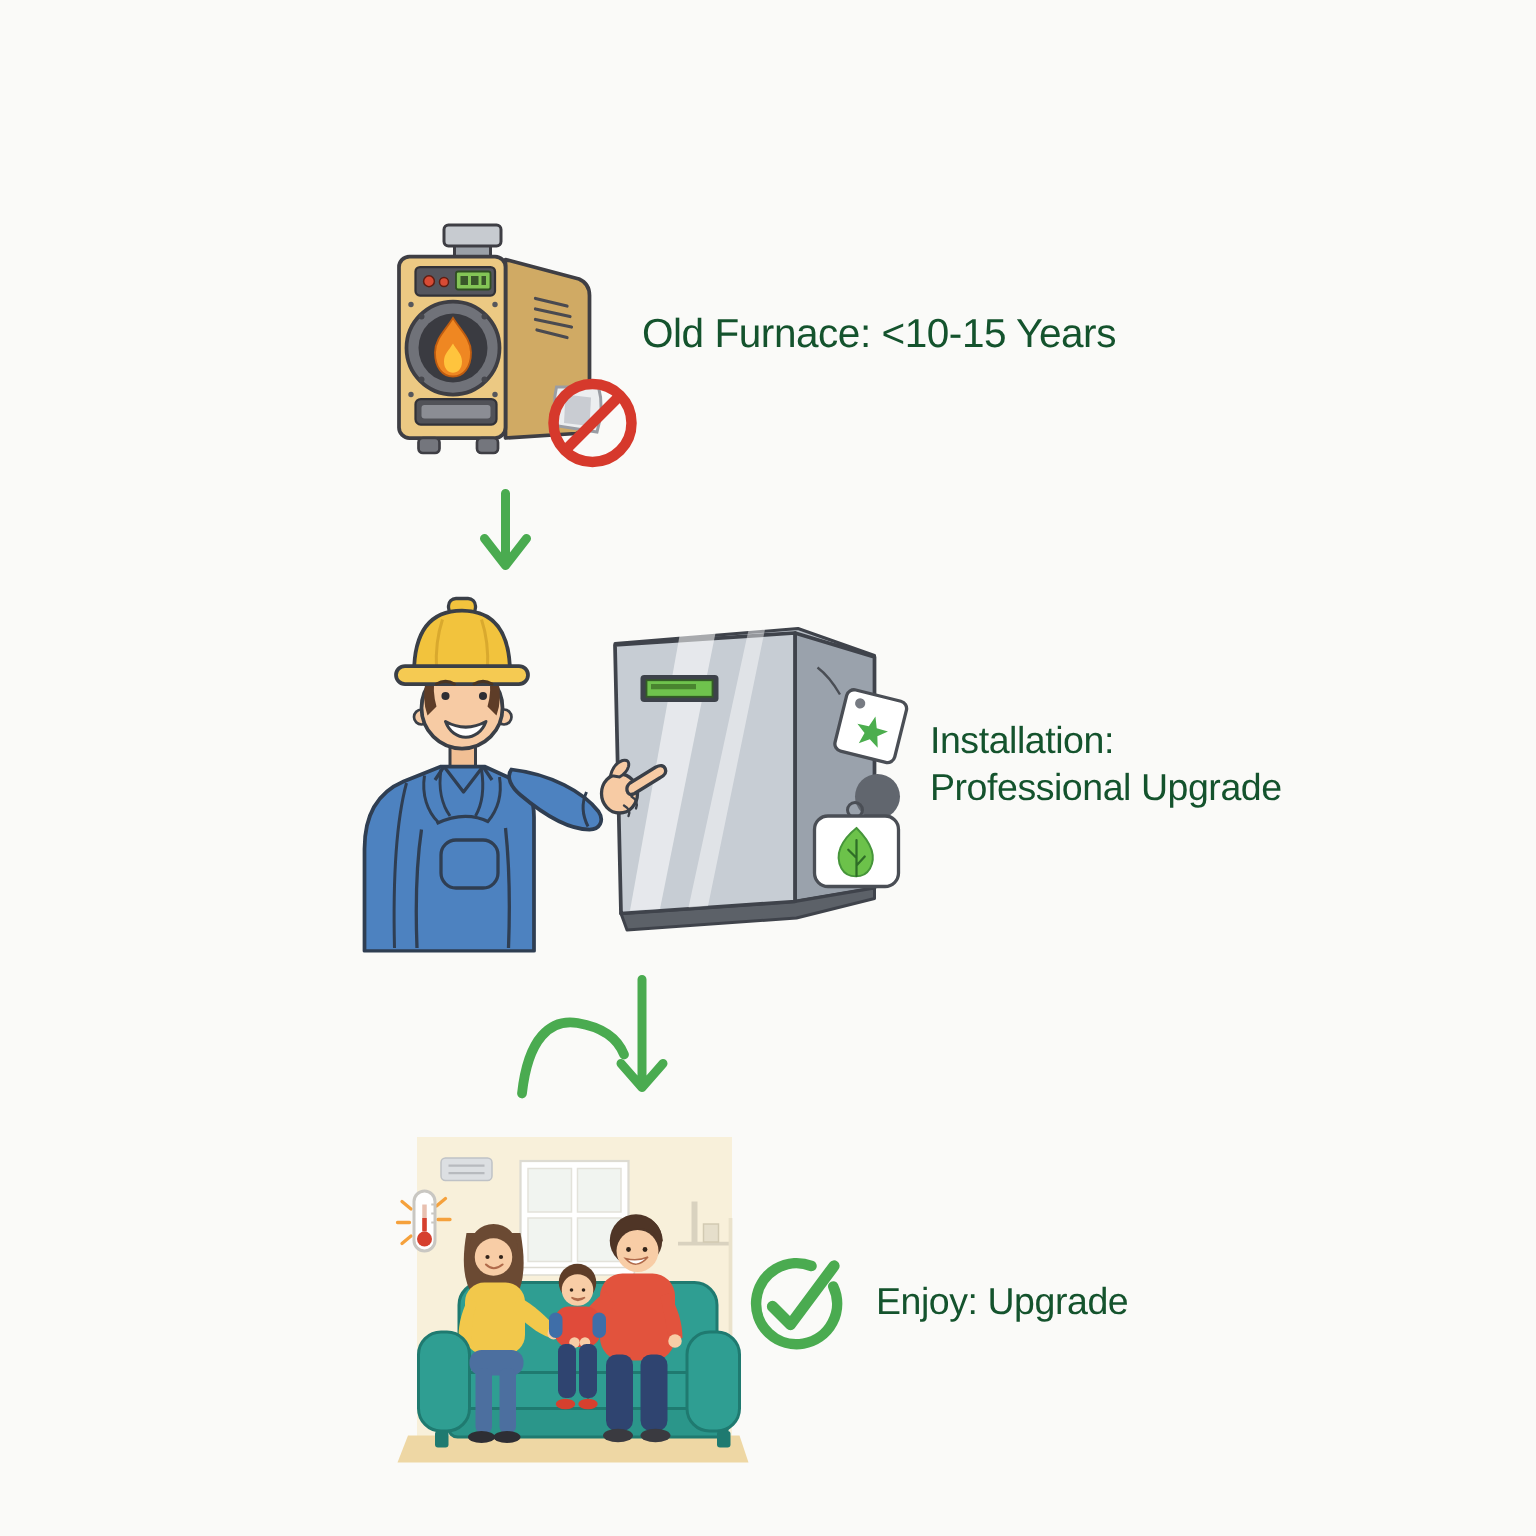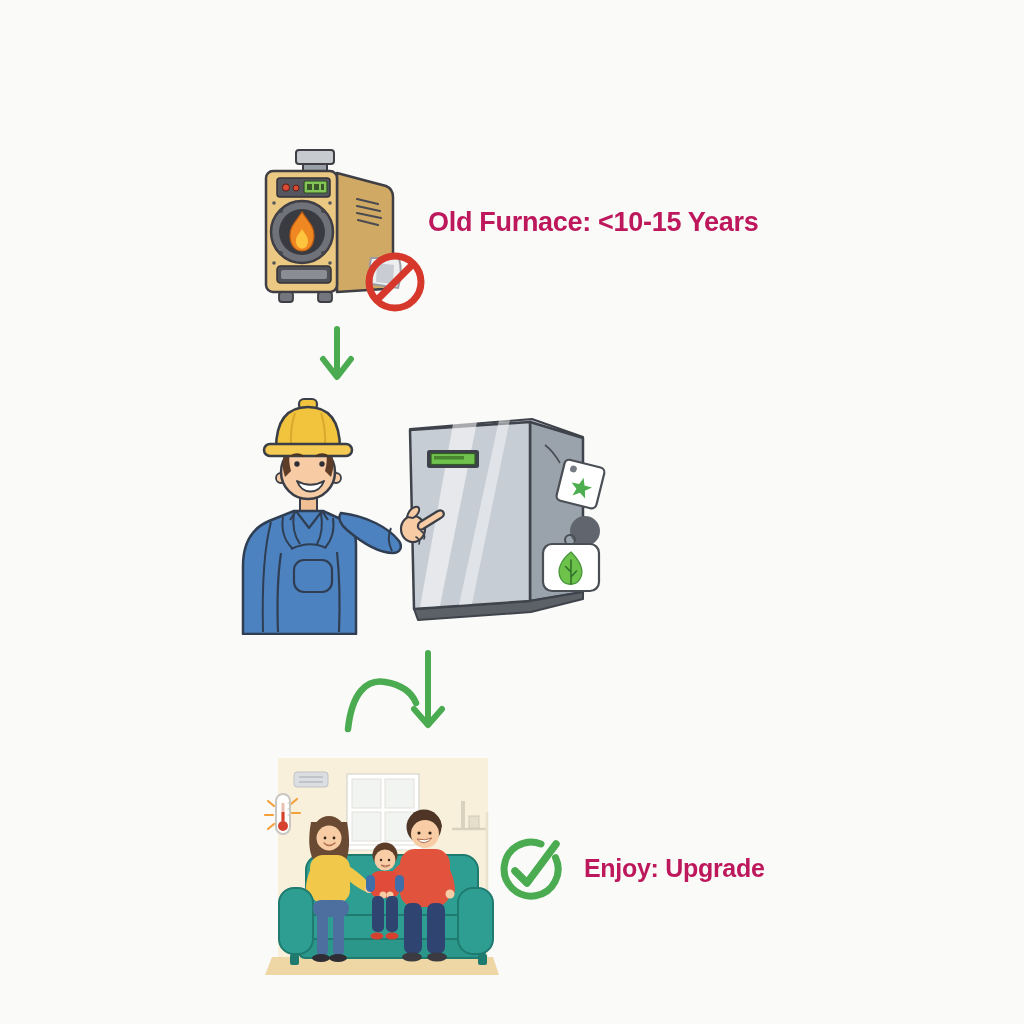--- a/index.html
+++ b/index.html
@@ -1,19 +1,19 @@
 <!DOCTYPE html>
 <html><head>
 <meta charset="utf-8">
 <style>
   html,body{margin:0;padding:0;}
   body{width:1024px;height:1024px;background:#fafaf8;font-family:"Liberation Sans",sans-serif;}
   .canvas{position:relative;width:1024px;height:1024px;overflow:hidden;background:#fafaf8;}
   .abs{position:absolute;}
-  .caption{position:absolute;color:#be185d;font-weight:700;letter-spacing:-0.3px;white-space:nowrap;}
+  .caption{position:absolute;color:#14532d;font-weight:400;letter-spacing:-0.3px;white-space:nowrap;}
   .cap-lg{font-size:27px;}
   .cap-md{font-size:25px;line-height:31px;}
 </style>
 </head>
 <body>
 
 <div class="canvas">
 
   <section>
     <svg class="abs" style="left:255px;top:145px" width="180" height="170" viewBox="255 145 180 170">
@@ -137,20 +137,22 @@
         <path d="M297 481 C302 495 319 495 324 481 C315 486 306 486 297 481 Z" fill="#ffffff" stroke="#3a3f47" stroke-width="2" stroke-linejoin="round"></path>
         <g>
           <ellipse cx="413" cy="529" rx="12" ry="13" fill="#f7cba4" stroke="#3a3f47" stroke-width="2.2"></ellipse>
           <path d="M420 522 L437 511.5 Q442 509 443.5 512.5 Q445 516 440 518.5 L423 529 Q419 531 418 527 Q417.5 524 420 522 Z" fill="#f7cba4" stroke="#3a3f47" stroke-width="2.2" stroke-linejoin="round"></path>
           <path d="M407 517 Q409 509 415 507 Q420 506 419 511 Q418 515 413 518 Z" fill="#f7cba4" stroke="#3a3f47" stroke-width="2"></path>
           <path d="M421 531 q5 3 3 8 M416 537 q5 3 3 7" stroke="#3a3f47" stroke-width="1.6" fill="none" stroke-linecap="round"></path>
         </g>
       </g>
     </svg>
     <div class="abs" style="left:620px;top:479px">
+      <div class="caption cap-md" style="position:static">Installation:</div>
+      <div class="caption cap-md" style="position:static">Professional Upgrade</div>
     </div>
   </section>
 
   <svg class="abs" style="left:338px;top:650px" width="112" height="92" viewBox="338 650 112 92">
     <path d="M428 653 V722 M414 709 L428 725 L442 709" stroke="#4aab50" stroke-width="6" fill="none" stroke-linecap="round" stroke-linejoin="round"></path>
     <path d="M348 729 C352 692 367 679 385 682 C403 685 412 693 416 703" stroke="#4aab50" stroke-width="6.5" fill="none" stroke-linecap="round"></path>
   </svg>
 
   <section>
     <svg class="abs" style="left:260px;top:750px" width="240" height="226" viewBox="260 750 240 226">

